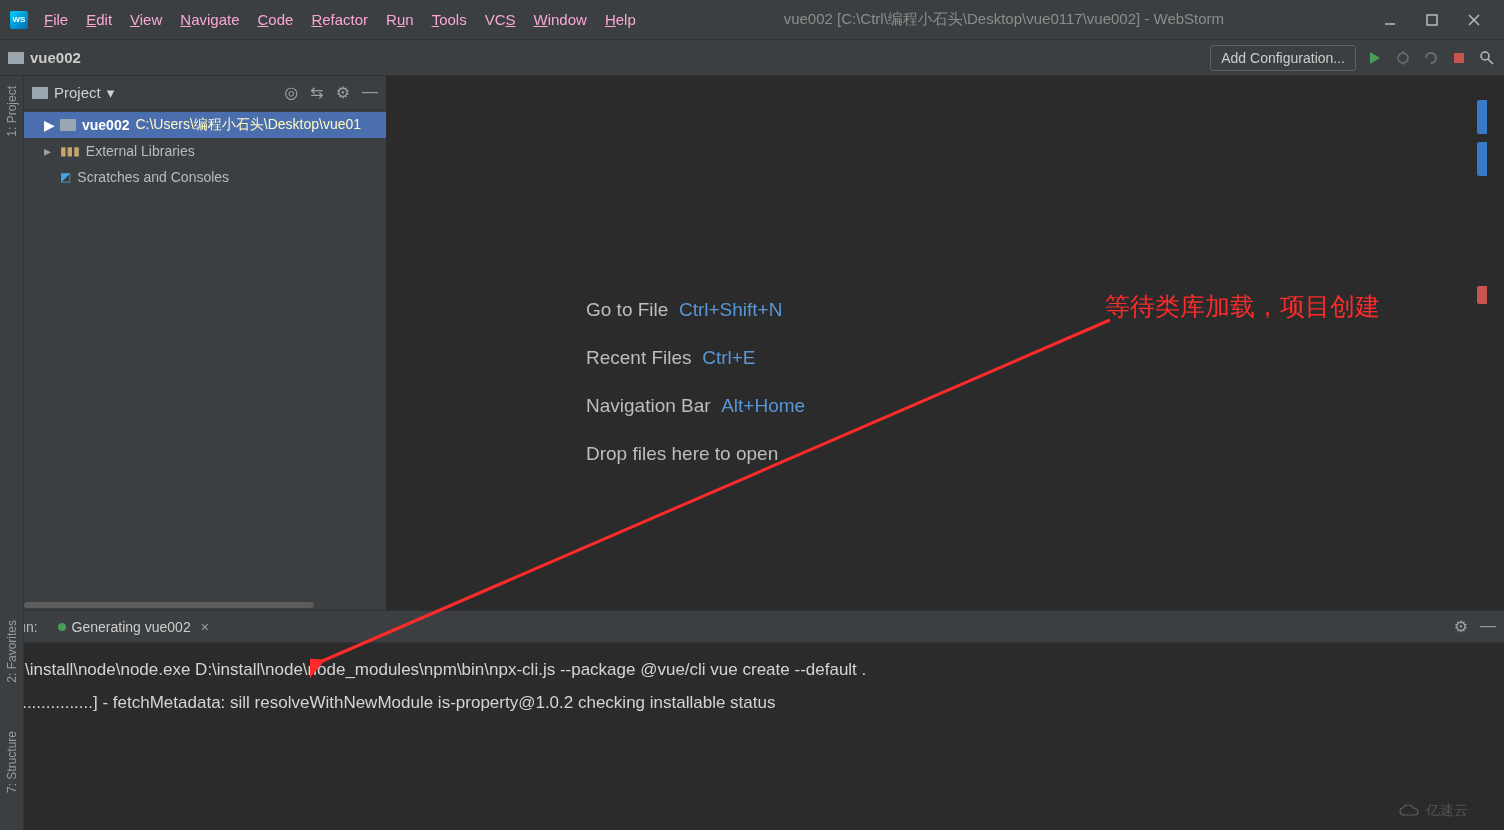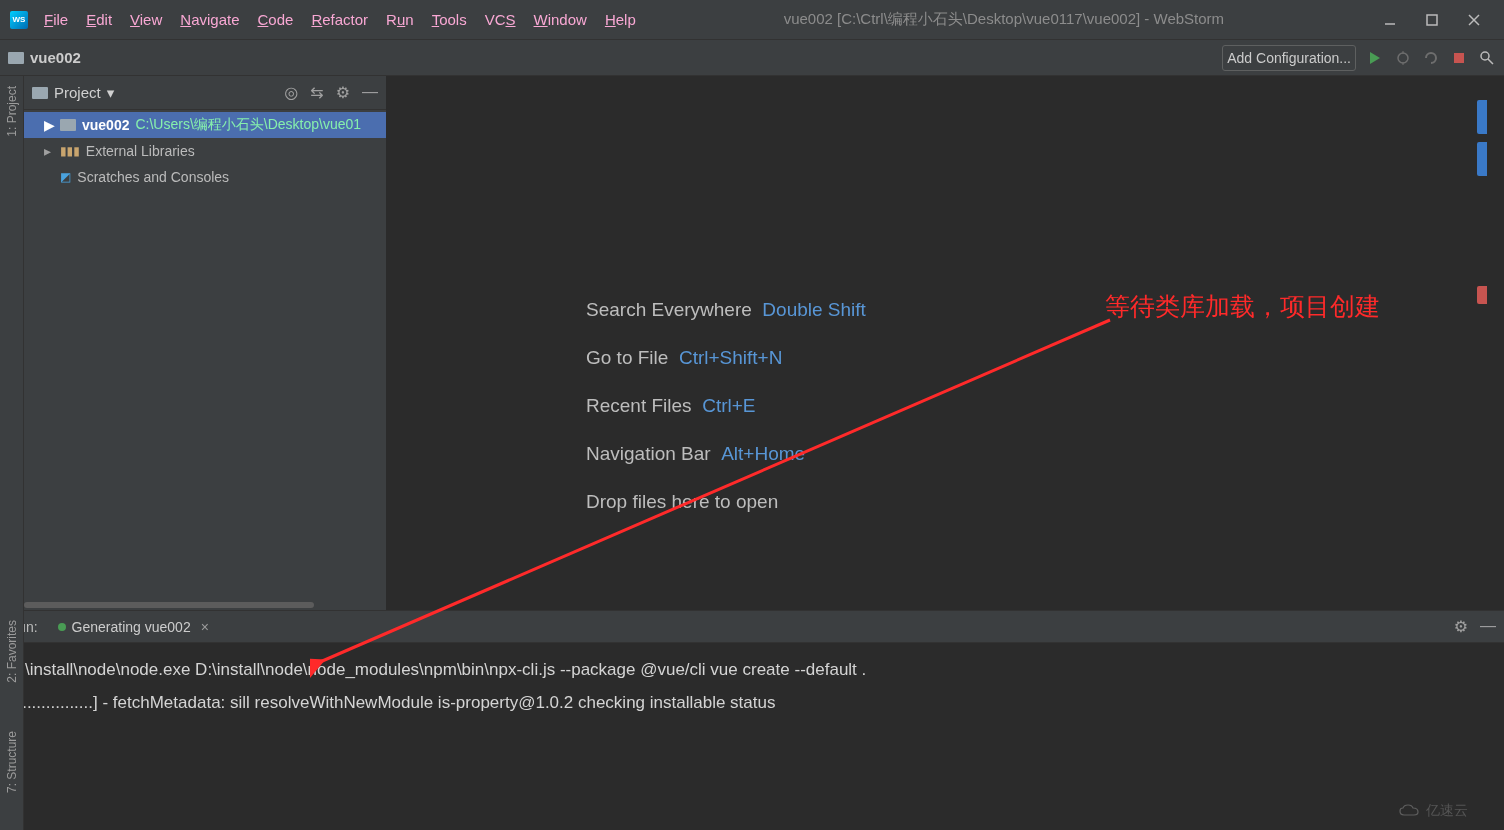--- a/index.html
+++ b/index.html
@@ -9,39 +9,39 @@
   .menubar { display: flex; gap: 2px; }
   .menu { padding: 4px 8px; font-size: 15px; color: #f9a8d4; cursor:pointer; }
   .menu u { text-decoration: underline; }
   .title { flex:1; text-align:center; color:#8c8c8c; font-size:15px; }
   .win-controls { display:flex; gap:18px; margin-left:auto; padding:0 14px; }
   .win-btn { width:24px; height:24px; display:flex; align-items:center; justify-content:center; color:#bbbbbb; cursor:pointer;}
   .toolbar { height:36px; background:#3c3f41; display:flex; align-items:center; padding:0 8px; border-bottom:1px solid #323232; }
   .breadcrumb { display:flex; align-items:center; gap:6px; font-size:15px; color:#cccccc; font-weight:600; }
   .folder-ico { width:16px; height:12px; background:#9aa7b0; border-radius:1px; position:relative; }
   .tool-right { margin-left:auto; display:flex; align-items:center; gap:10px; }
-  .add-config { border:1px solid #5e6060; padding:4px 4px; font-size:14px; color:#cccccc; background:#3c3f41; cursor:pointer; border-radius:3px;}
+  .add-config { border:1px solid #5e6060; padding:4px 10px; font-size:14px; color:#cccccc; background:#3c3f41; cursor:pointer; border-radius:3px;}
   .tool-icon { width:18px; height:18px; display:flex; align-items:center; justify-content:center; color:#6e6e6e; cursor:pointer; }
   .tool-icon.green { color:#499c54; }
   .tool-icon.red { color:#c75450; }
   .main { display:flex; height: 534px; }
   .gutter-left { width:24px; background:#3c3f41; border-right:1px solid #323232; display:flex; flex-direction:column; align-items:center; padding-top:6px; gap:10px; }
   .gutter-label { writing-mode:vertical-rl; transform:rotate(180deg); font-size:12px; color:#9c9c9c; padding:4px 0; cursor:pointer;}
   .project-panel { width:362px; background:#3c3f41; display:flex; flex-direction:column;justify-content:space-between; }
   .project-header { height:34px; display:flex; align-items:center; padding:0 8px; background:#3c3f41; border-bottom:1px solid #323232; gap:6px; }
   .ph-label { font-size:15px; color:#d0d0d0; display:flex; align-items:center; gap:6px; }
   .ph-icons { margin-left:auto; display:flex; gap:12px; color:#a0a0a0; }
   .ph-ico { cursor:pointer; }
   .tree { flex:1; background:#3c3f41; font-size:14px; padding-top:2px; overflow:hidden;}
   .tree-row { height:26px; display:flex; align-items:center; padding-left:20px; gap:6px; white-space:nowrap;}
   .tree-row.selected { background:#4b6eaf; color:#ffffff; }
   .tree-row .arrow { width:10px; color:#a0a0a0; }
   .tree-row.selected .arrow { color:#fff; }
   .tree-row .path { color:#808080; }
-  .tree-row.selected .path { color:#86efac; }
+  .tree-row.selected .path { color:#fef9c3; }
   .lib-ico { color:#c9a56e; font-size:12px; }
   .scratch-ico { color:#4aa3df; font-size:12px; }
   .hscroll { height:10px; background:#3c3f41; position:relative;}
   .hscroll .thumb { position:absolute; left:0; top:2px; height:6px; width:290px; background:#5c5c5c; border-radius:3px;}
   .editor { flex:1; background:#2b2b2b; position:relative; }
   .welcome { position:absolute; left:200px; top:210px; font-size:19px; line-height:48px; color:#bdbdbd; }
   .welcome .kbd { color:#5896d6; }
   .run-panel { height:220px; background:#2b2b2b; border-top:1px solid #323232; display:flex; flex-direction:column; }
   .run-tabs { height:32px; background:#3c3f41; display:flex; align-items:center; padding:0 8px; gap:12px; border-bottom:1px solid #323232;}
   .run-label { font-size:14px; color:#bbbbbb; }
@@ -173,21 +173,20 @@
         <span class="scratch-ico">◩</span>
         <span>Scratches and Consoles</span>
       </div>
     </div>
     <div class="hscroll">
         <div class="thumb"></div>
       </div>
   </div>
   <div class="editor">
     <div class="welcome">
-      <div><span>Search Everywhere</span>&nbsp;&nbsp;<span class="kbd">Double Shift</span></div>
       <div><span>Go to File</span>&nbsp;&nbsp;<span class="kbd">Ctrl+Shift+N</span></div>
       <div><span>Recent Files</span>&nbsp;&nbsp;<span class="kbd">Ctrl+E</span></div>
       <div><span>Navigation Bar</span>&nbsp;&nbsp;<span class="kbd">Alt+Home</span></div>
       <div><span>Drop files here to open</span></div>
     </div>
   </div>
 </div>
 
 <div class="run-panel">
   <div class="run-tabs">

